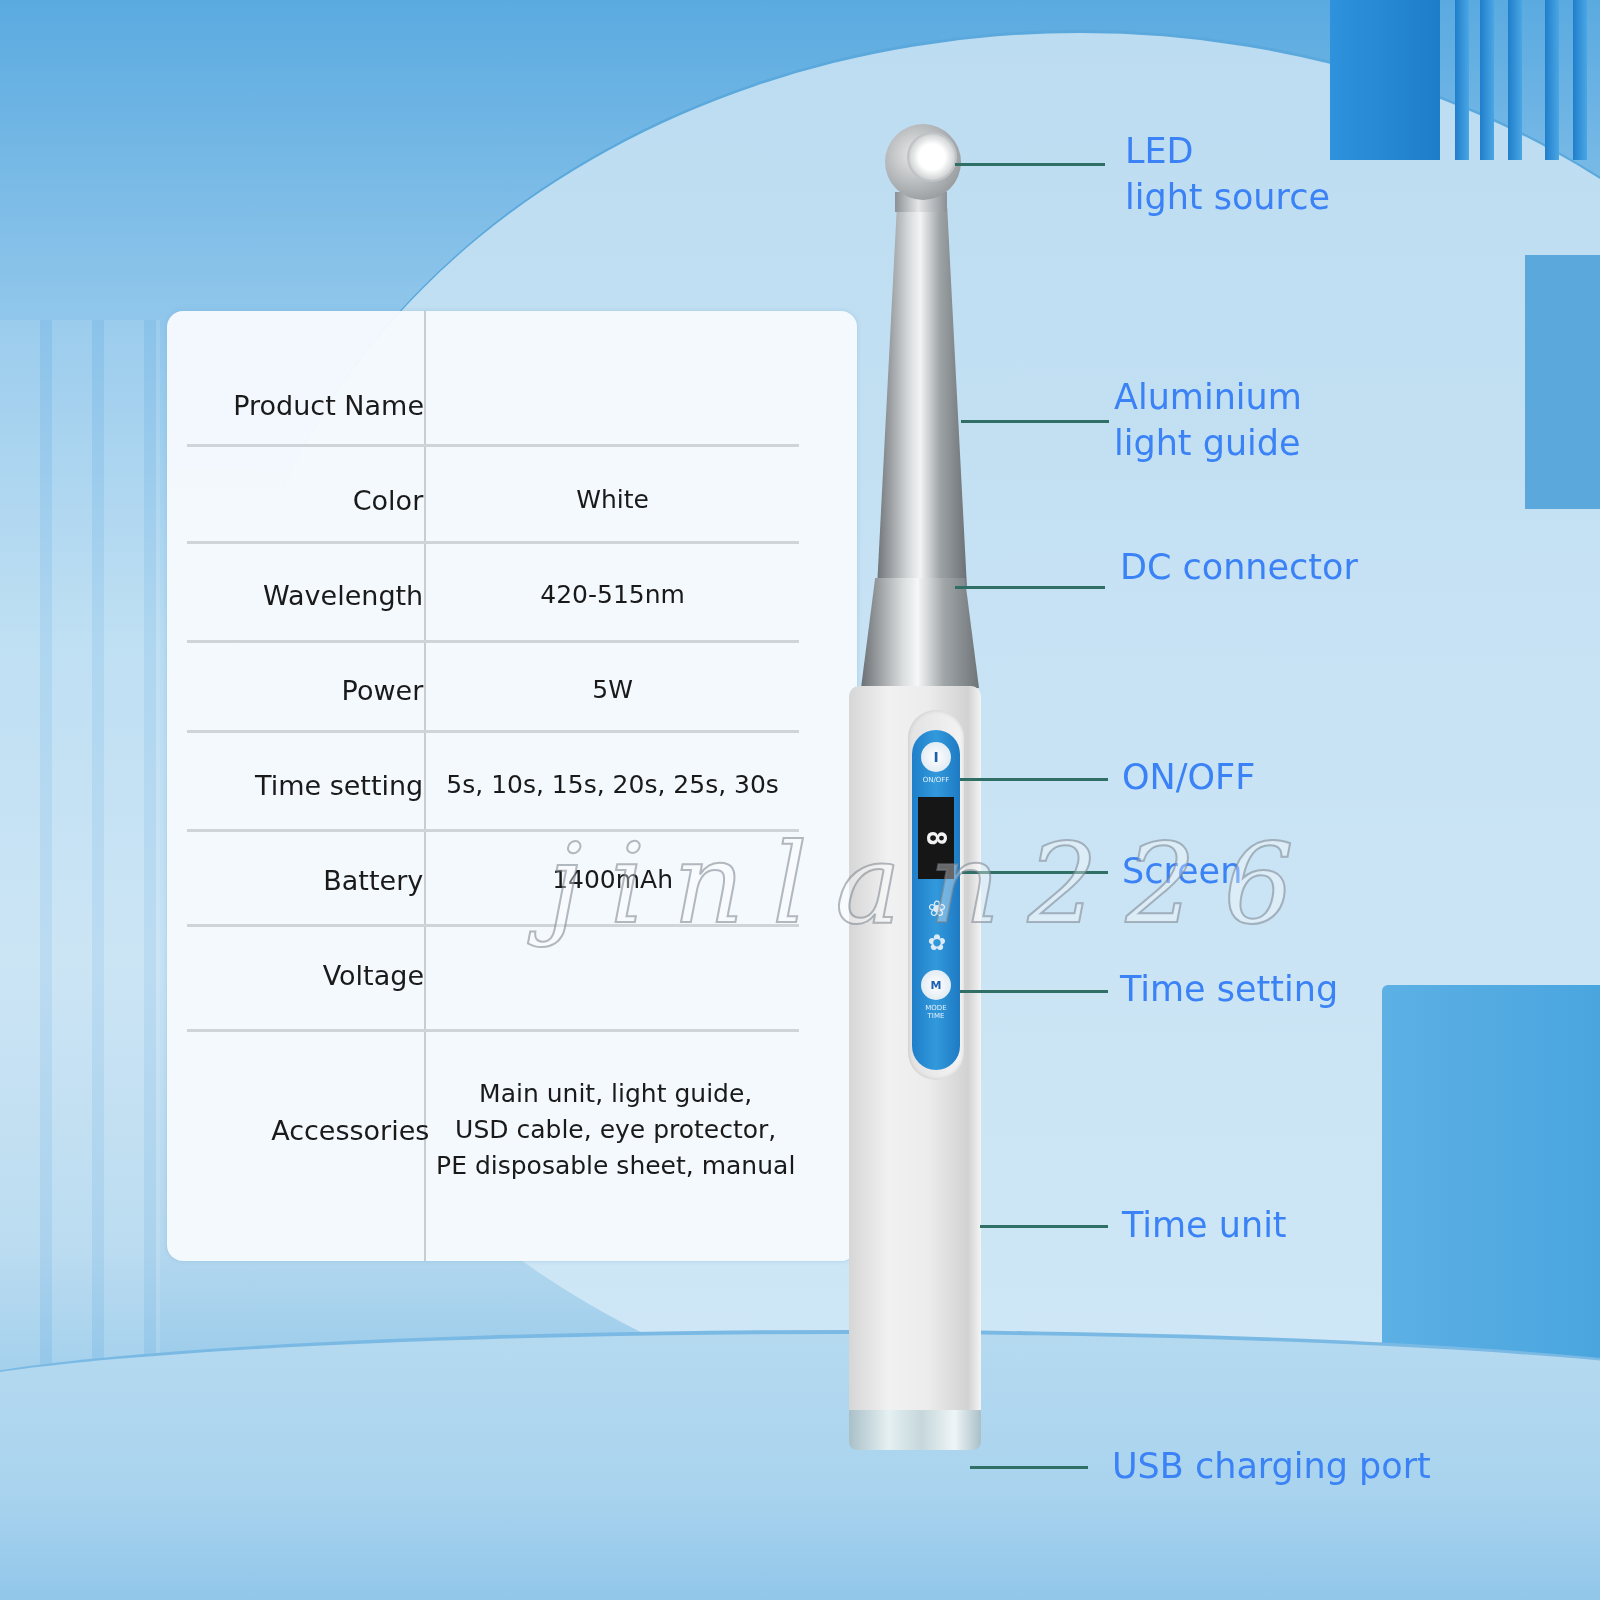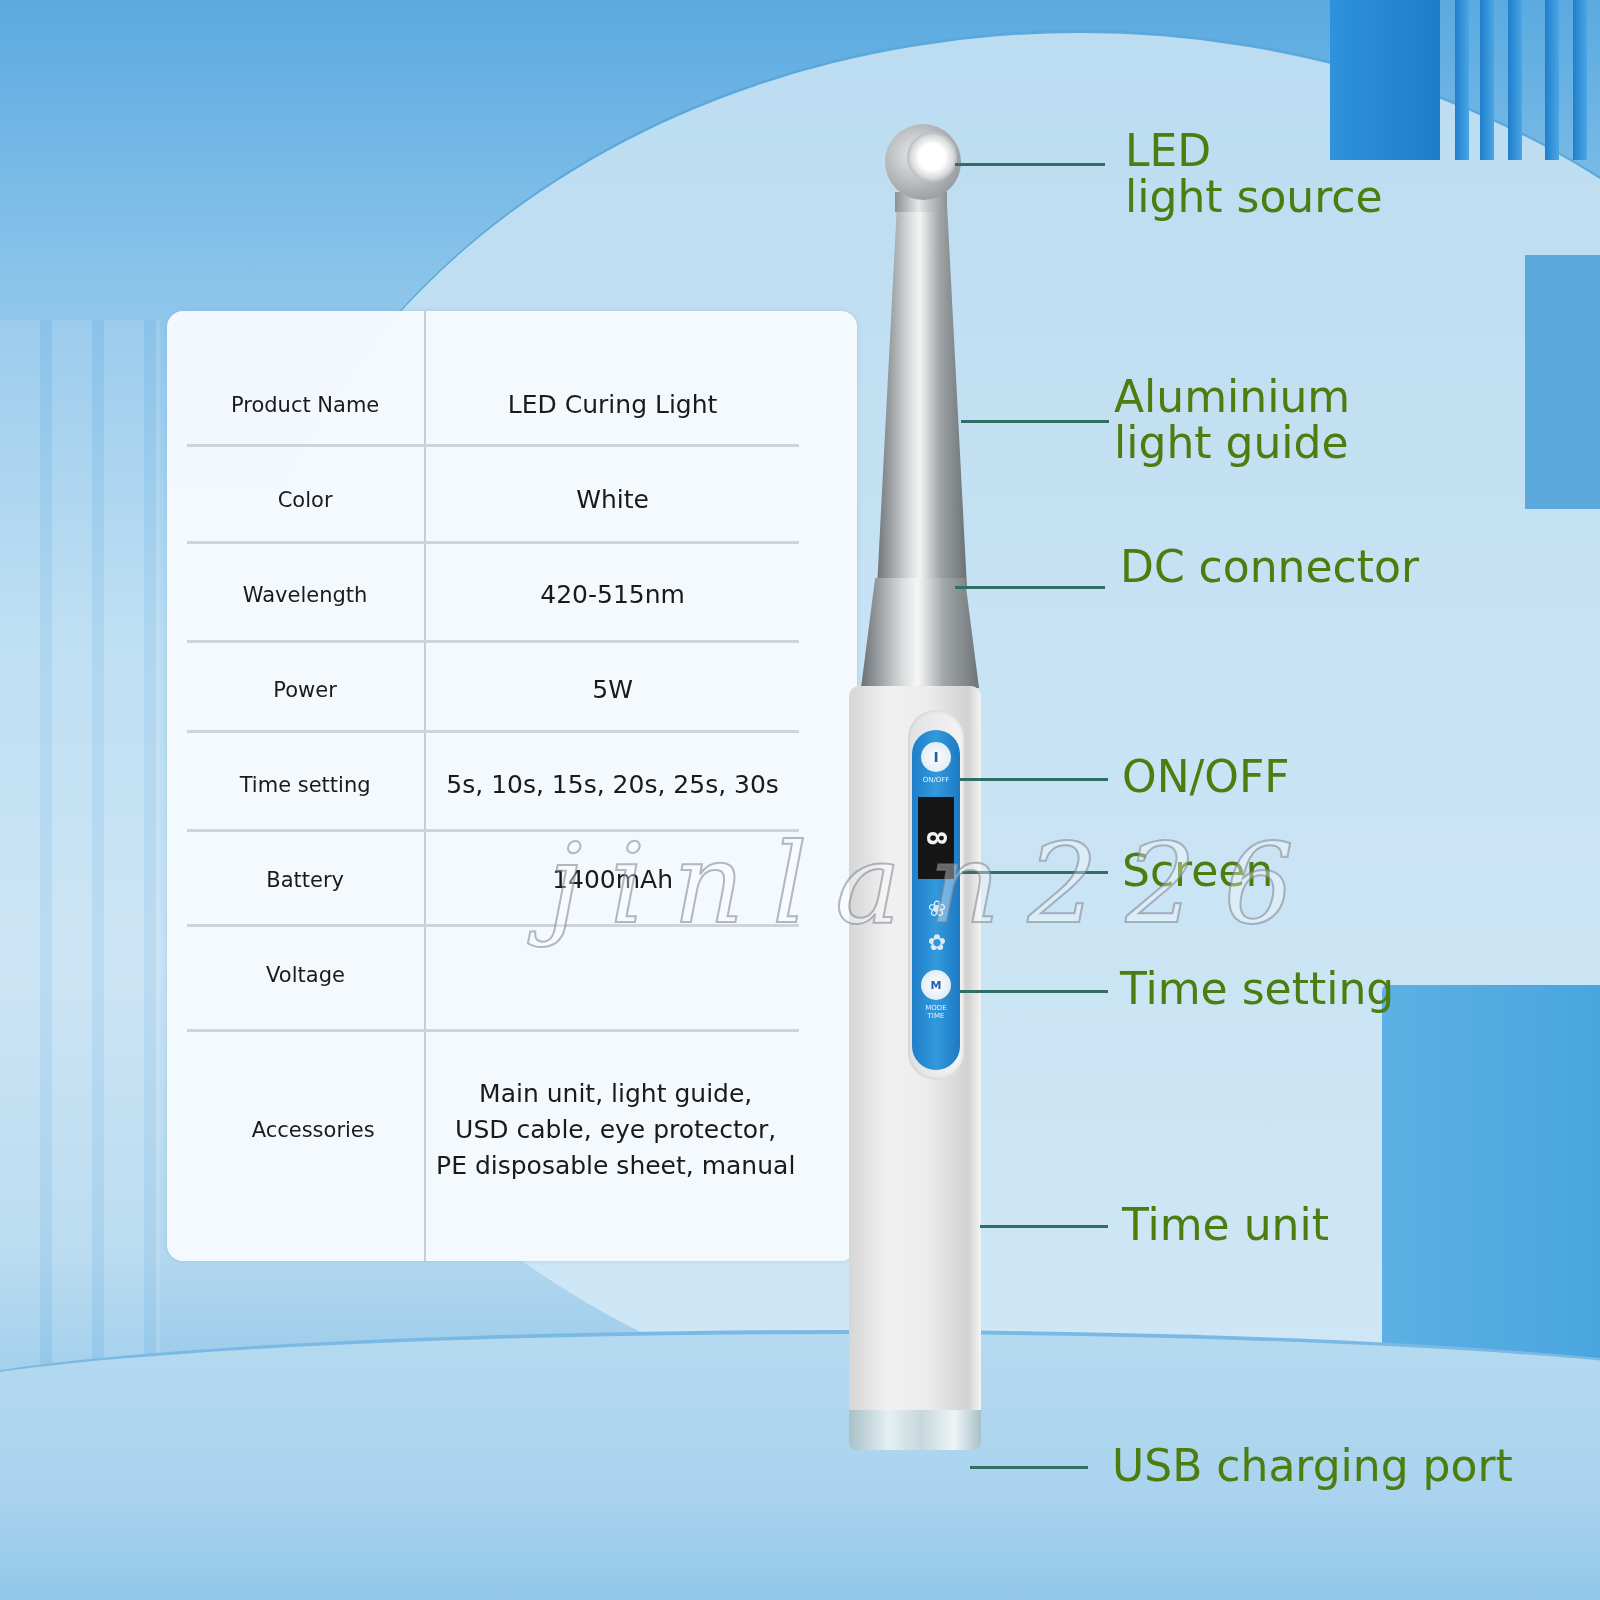--- a/index.html
+++ b/index.html
@@ -34,21 +34,21 @@
   
   .spec-card {
     position: absolute; left: 167px; top: 311px; width: 690px; height: 950px;
     background: rgba(246,250,253,0.96); border-radius: 16px;
     box-shadow: 0 0 4px rgba(120,170,210,0.4);
   }
   .spec-divider-v {
     position: absolute; left: 257px; top: 0; width: 2px; height: 950px; background: #c8cdd2;
   }
   .spec-row { position: absolute; left: 20px; width: 782px; display: flex; align-items: center; }
-  .spec-row .lbl { width: 237px; text-align: center; font-size: 21px; color: #1a1a1a; }
+  .spec-row .lbl { width: 237px; text-align: right; font-size: 27px; color: #1a1a1a; }
   .spec-row .val { width: 380px; text-align: center; font-size: 25px; color: #1a1a1a; line-height: 36px; }
   .spec-line { position: absolute; left: 20px; width: 612px; height: 3px; background: #cfd4d8; }
 
   
   .device { position: absolute; left: 845px; top: 120px; width: 140px; height: 1350px; }
   .head { position: absolute; left: 40px; top: 4px; width: 76px; height: 76px; border-radius: 50%;
     background: radial-gradient(circle at 40% 40%, #e9eaea, #9ea2a5 70%, #7d8184); }
   .led-lens { position: absolute; left: 62px; top: 12px; width: 46px; height: 46px; border-radius: 50%;
     background: radial-gradient(circle, #ffffff 40%, #d8dadb 65%, #8c9093 100%); border: 2px solid #bfc3c6; }
   .neck { position: absolute; left: 50px; top: 72px; width: 52px; height: 20px;
@@ -72,21 +72,21 @@
   .screen { position: absolute; left: 73px; top: 677px; width: 36px; height: 82px; background: #161616;
     display: flex; flex-direction: column; align-items: center; justify-content: center; }
   .screen-digit { color: #f2f2f2; font-family: "DejaVu Sans Mono", monospace; font-size: 26px; font-weight: bold;
     transform: rotate(90deg); line-height: 30px; }
   .deco { position: absolute; left: 74px; top: 772px; width: 36px; height: 70px; color: #dbeaf7; font-size: 22px; text-align: center; line-height: 34px; }
   .base-ring { position: absolute; left: 4px; top: 1290px; width: 132px; height: 40px; border-radius: 0 0 8px 8px;
     background: linear-gradient(90deg, #a9c0c8, #e5f0f2 30%, #c6d7db 55%, #eef5f6 80%, #a9c0c8); }
 
   
   .callout-line { position: absolute; height: 3px; background: #2f6f66; }
-  .callout-label { position: absolute; font-size: 44px; color: #4d7c0f; line-height: 46px; }
+  .callout-label { position: absolute; font-size: 35px; color: #3b82f6; line-height: 46px; }
 
   .watermark { position: absolute; left: 548px; top: 820px; font-family: "DejaVu Serif", serif; font-style: italic;
     font-size: 110px; letter-spacing: 28px; color: rgba(255,255,255,0.35);
     -webkit-text-stroke: 2px rgba(120,130,140,0.55); pointer-events: none; }
 </style>
 </head>
 <body>
 
 <div class="bg-arc"></div>
 <div class="left-stripes"></div>
@@ -98,21 +98,20 @@
 <div class="pillar top-stripe" style="left:1573px"></div>
 <div class="pillar bot-main"></div>
 <div class="floor"></div>
 
 <div class="spec-card">
   <div class="spec-divider-v"></div>
 </div>
 
 <div class="spec-row" style="top:380px;height:50px">
   <span class="lbl" style="margin-left:167px">Product Name</span>
-  <span class="val">LED Curing Light</span>
 </div>
 <div class="spec-line" style="left:187px;top:444px"></div>
 
 <div class="spec-row" style="top:475px;height:50px">
   <span class="lbl" style="margin-left:167px">Color</span>
   <span class="val">White</span>
 </div>
 <div class="spec-line" style="left:187px;top:541px"></div>
 
 <div class="spec-row" style="top:570px;height:50px">

